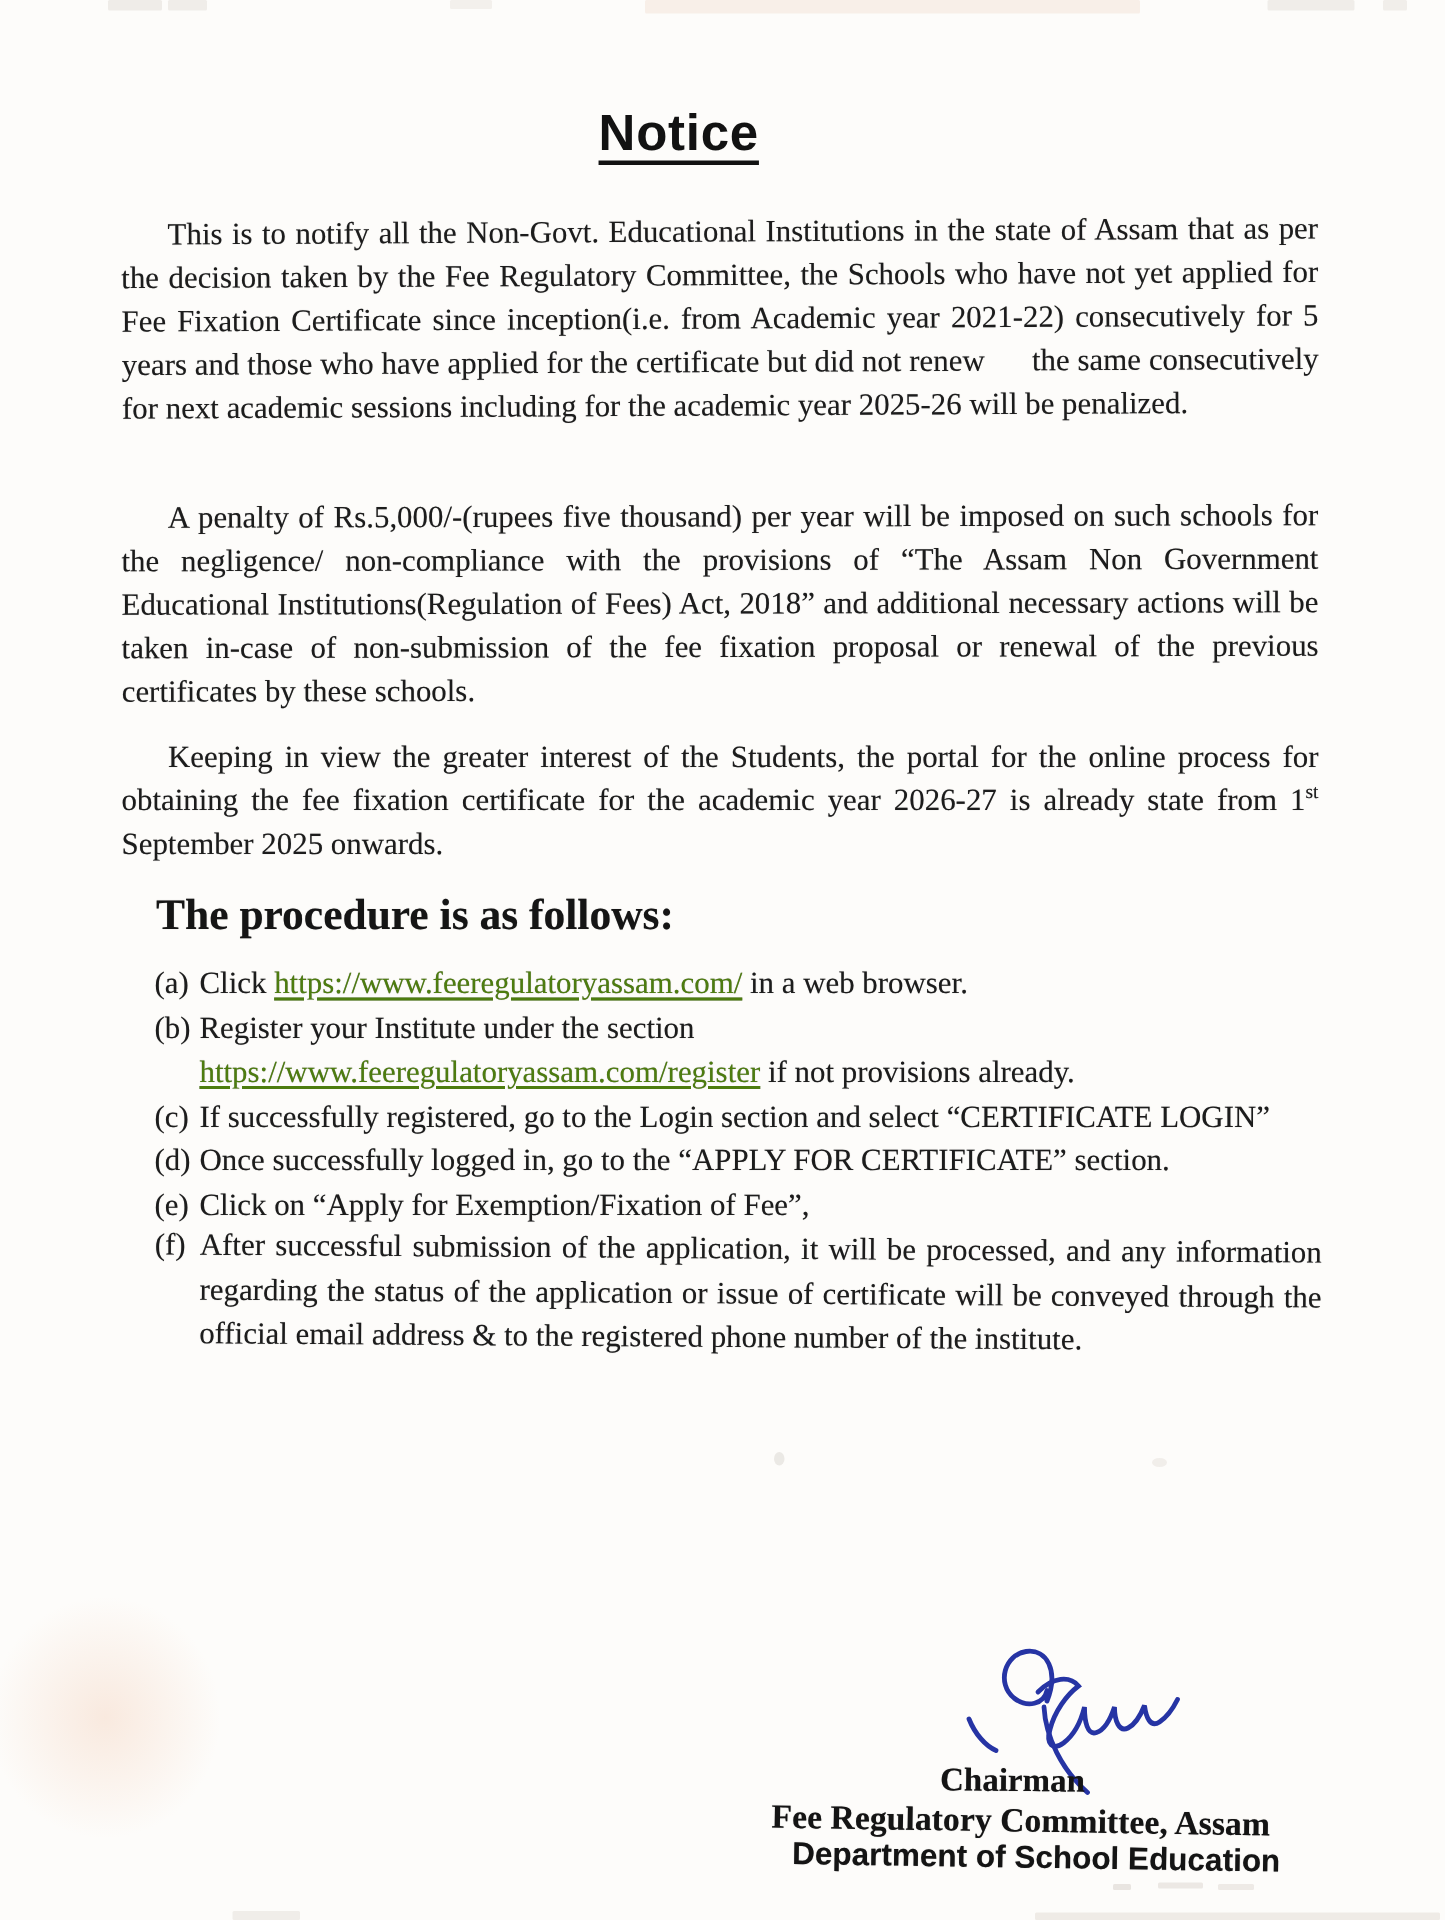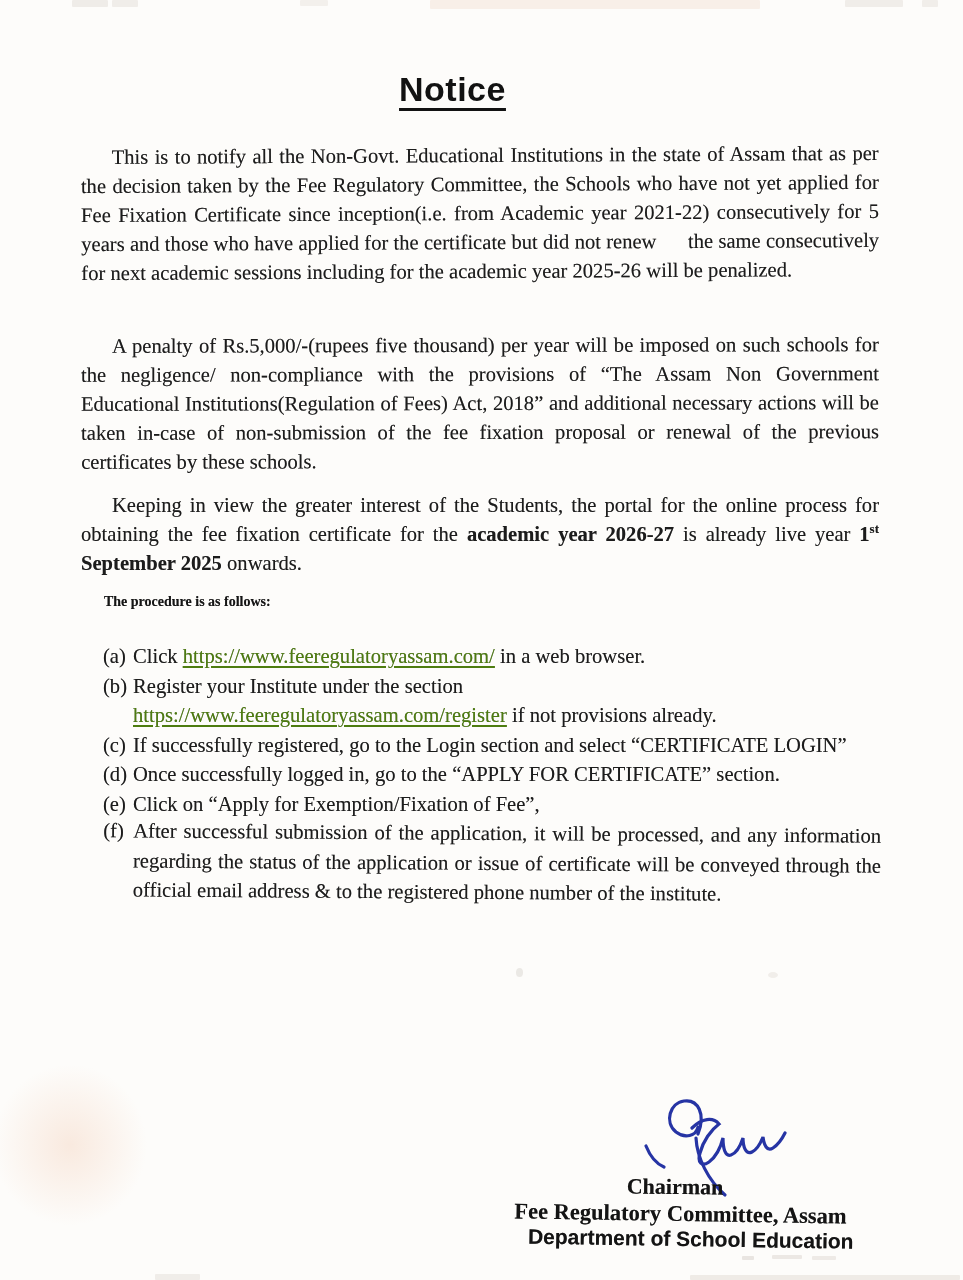--- a/index.html
+++ b/index.html
@@ -34,24 +34,24 @@
     position:absolute;left:81px;width:798px;
     font-size:20.6px;line-height:29px;
     text-align:justify;
     color:#1c1c1c;
     text-shadow:0 0 .5px rgba(20,20,20,.45);
   }
   .indent{text-indent:31px;}
   .p1{top:141px;transform:rotate(-.3deg);}
   .p2{top:331px;transform:rotate(-.12deg);}
   .p3{top:491px;}
-  .bold{font-weight:bold;}
+  .bold{font-weight:normal;}
   .proc-heading{
     position:absolute;left:104px;top:594px;
-    font-size:14px;font-weight:bold;color:#151515;
+    font-size:29px;font-weight:bold;color:#151515;
     text-shadow:0 0 .5px rgba(20,20,20,.45);
   }
   .steps{
     position:absolute;left:103px;top:642px;width:778px;
     font-size:20.6px;line-height:29.5px;
     color:#1c1c1c;
     text-shadow:0 0 .5px rgba(20,20,20,.45);
   }
   .step{display:flex;align-items:flex-start;}
   .step-marker{flex:0 0 30px;}
@@ -90,21 +90,21 @@
   <div class="scan-smudge smudge-bl"></div>
   <div class="scan-smudge smudge-dot1"></div>
   <div class="scan-smudge smudge-dot2"></div>
 
   <div class="title">Notice</div>
 
   <div class="para indent p1">This is to notify all the Non-Govt. Educational Institutions in the state of Assam that as per the decision taken by the Fee Regulatory Committee, the Schools who have not yet applied for Fee Fixation Certificate since inception(i.e. from Academic year 2021-22) consecutively for 5 years and those who have applied for the certificate but did not renew&nbsp;&nbsp;&nbsp;&nbsp;&nbsp; the same consecutively for next academic sessions including for the academic year 2025-26 will be penalized.</div>
 
   <div class="para indent p2">A penalty of Rs.5,000/-(rupees five thousand) per year will be imposed on such schools for the negligence/ non-compliance with the provisions of “The Assam Non Government Educational Institutions(Regulation of Fees) Act, 2018” and additional necessary actions will be taken in-case of non-submission of the fee fixation proposal or renewal of the previous certificates by these schools.</div>
 
-  <div class="para indent p3"><span>Keeping in view the greater interest of the Students, the portal for the online process for obtaining the fee fixation certificate for the </span><span class="bold">academic year 2026-27</span><span> is already live year </span><span class="bold">1</span><sup class="bold">st</sup><span class="bold"> September 2025</span><span> onwards.</span></div>
+  <div class="para indent p3"><span>Keeping in view the greater interest of the Students, the portal for the online process for obtaining the fee fixation certificate for the </span><span class="bold">academic year 2026-27</span><span> is already state from </span><span class="bold">1</span><sup class="bold">st</sup><span class="bold"> September 2025</span><span> onwards.</span></div>
 
   <div class="proc-heading">The procedure is as follows:</div>
 
   <div class="steps">
 
     <div class="step">
       <span class="step-marker">(a)</span>
       <span class="step-body"><span>Click </span><a class="url" href="#">https://www.feeregulatoryassam.com/</a><span> in a web browser.</span></span>
     </div>
 

